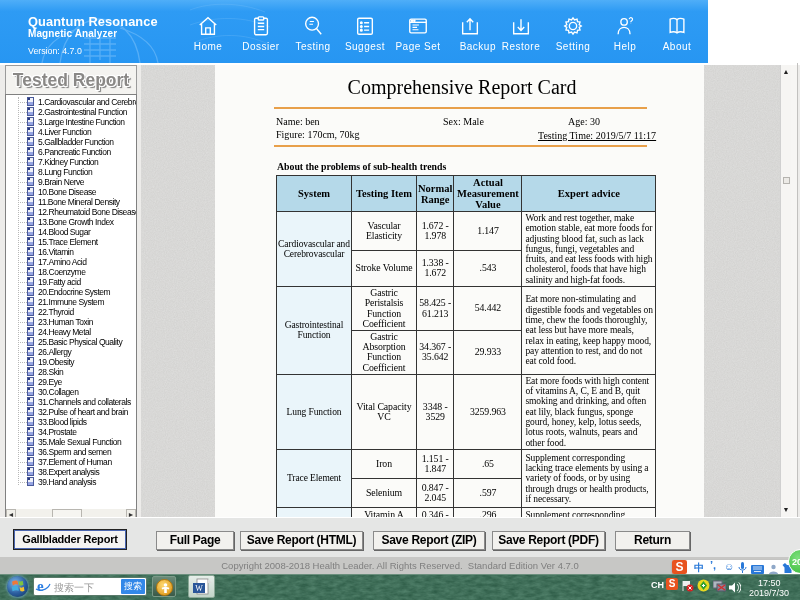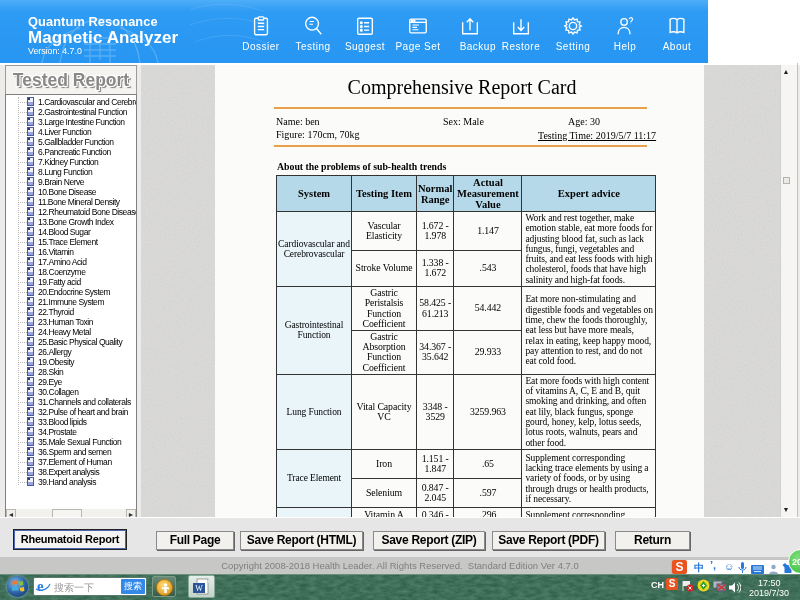--- a/index.html
+++ b/index.html
@@ -4,21 +4,21 @@
 <style>
 * { margin:0; padding:0; box-sizing:border-box; }
 html,body { width:800px; height:600px; overflow:hidden; background:#fff; }
 body { font-family:"Liberation Sans", sans-serif; position:relative; }
 .abs { position:absolute; }
 
 
 #topbar { left:0; top:0; width:708px; height:63px;
   background:linear-gradient(#4FAEF8 0%, #2E9BF4 18%, #2796F2 100%); overflow:hidden; }
 #logo1 { left:28px; top:14px; color:#fff; font-size:12.8px; font-weight:bold; letter-spacing:0.1px;}
-#logo2 { left:28px; top:28px; color:#fff; font-size:17px; font-weight:bold; letter-spacing:0.1px;}
+#logo2 { left:28px; top:28px; color:#fff; font-size:10px; font-weight:bold; letter-spacing:0.1px;}
 #logover { left:28px; top:46px; color:#fff; font-size:8.8px; }
 .winbtn { top:3px; width:17px; height:10px; background:#5BB3F7; border-radius:2px; color:#fff; text-align:center; }
 .winbtn svg { display:block; margin:0 auto; }
 .nav { top:15px; width:52px; text-align:center; color:#fff; }
 .nav svg { display:block; margin:0 auto; }
 .nav .lbl { font-size:10px; margin-top:4px; letter-spacing:0.5px; }
 
 
 #sidehead { left:5px; top:65px; width:132px; height:40px; background:#F4F3F0; border:1px solid #9a9a9a; text-align:center; }
 #sidehead .tr { font-size:17.5px; font-weight:bold; color:#8a8886; letter-spacing:0px; line-height:28px;
@@ -84,20 +84,28 @@
   <div class="abs" id="logover">Version: 4.7.0</div>
   <div class="abs winbtn" style="left:755px;">
       <svg width="9" height="10">
         <path d="M1 5.5 H8" stroke="#fff" stroke-width="1.5"></path>
       </svg>
     </div>
   <div class="abs winbtn" style="left:774px;">
       <svg width="9" height="10">
         <path d="M1.5 2 L7.5 8 M7.5 2 L1.5 8" stroke="#fff" stroke-width="1.5"></path>
       </svg>
+    </div>
+  <div class="abs nav" style="left:182px;">
+      <svg width="22" height="22" viewBox="0 0 24 24" fill="none" stroke="#fff" stroke-width="1.5">
+        <path d="M3 11 L12 3 L21 11"></path>
+        <path d="M5 9.5 V21 H19 V9.5"></path>
+        <path d="M9.5 21 V14 H14.5 V21"></path>
+      </svg>
+      <div class="lbl">Home</div>
     </div>
   <div class="abs nav" style="left:235px;">
       <svg width="22" height="22" viewBox="0 0 24 24" fill="none" stroke="#fff" stroke-width="1.5">
         <rect x="5" y="3.5" width="14" height="18" rx="1.5"></rect>
         <rect x="9" y="2" width="6" height="3.5" rx="1" fill="#2E9BF4"></rect>
         <path d="M8.5 9 H15.5 M8.5 12.5 H15.5 M8.5 16 H15.5"></path>
       </svg>
       <div class="lbl">Dossier</div>
     </div>
   <div class="abs nav" style="left:287px;">
@@ -212,21 +220,21 @@
     <div class="ti" style="top:352px"><span class="icon"></span><span class="txt">36.Sperm and semen</span></div>
     <div class="ti" style="top:362px"><span class="icon"></span><span class="txt">37.Element of Human</span></div>
     <div class="ti" style="top:372px"><span class="icon"></span><span class="txt">38.Expert analysis</span></div>
     <div class="ti" style="top:382px"><span class="icon"></span><span class="txt">39.Hand analysis</span></div>
   </div>
 <div class="abs" id="hscroll">
   <div class="sbtn" style="left:0;top:0;">◄</div>
   <div class="sbtn" style="right:0;top:0;">►</div>
   <div id="hthumb"></div>
 </div>
-<div class="abs" id="compbtn">Rheumatoid Report</div>
+<div class="abs" id="compbtn">Gallbladder Report</div>
 
 <div class="abs" id="mainarea">
   <svg class="abs" style="left:0;top:0" width="656" height="452">
     <filter id="noise">
         <feTurbulence type="fractalNoise" baseFrequency="0.9" numOctaves="2"></feTurbulence>
       <feColorMatrix type="matrix" values="0 0 0 0 0.76  0 0 0 0 0.76  0 0 0 0 0.75  0 0 0 0.65 0.35"></feColorMatrix>
       </filter>
     <rect width="656" height="452" fill="#c9c8c6"></rect>
     <rect width="656" height="452" filter="url(#noise)" opacity="0.9"></rect>
   </svg>

